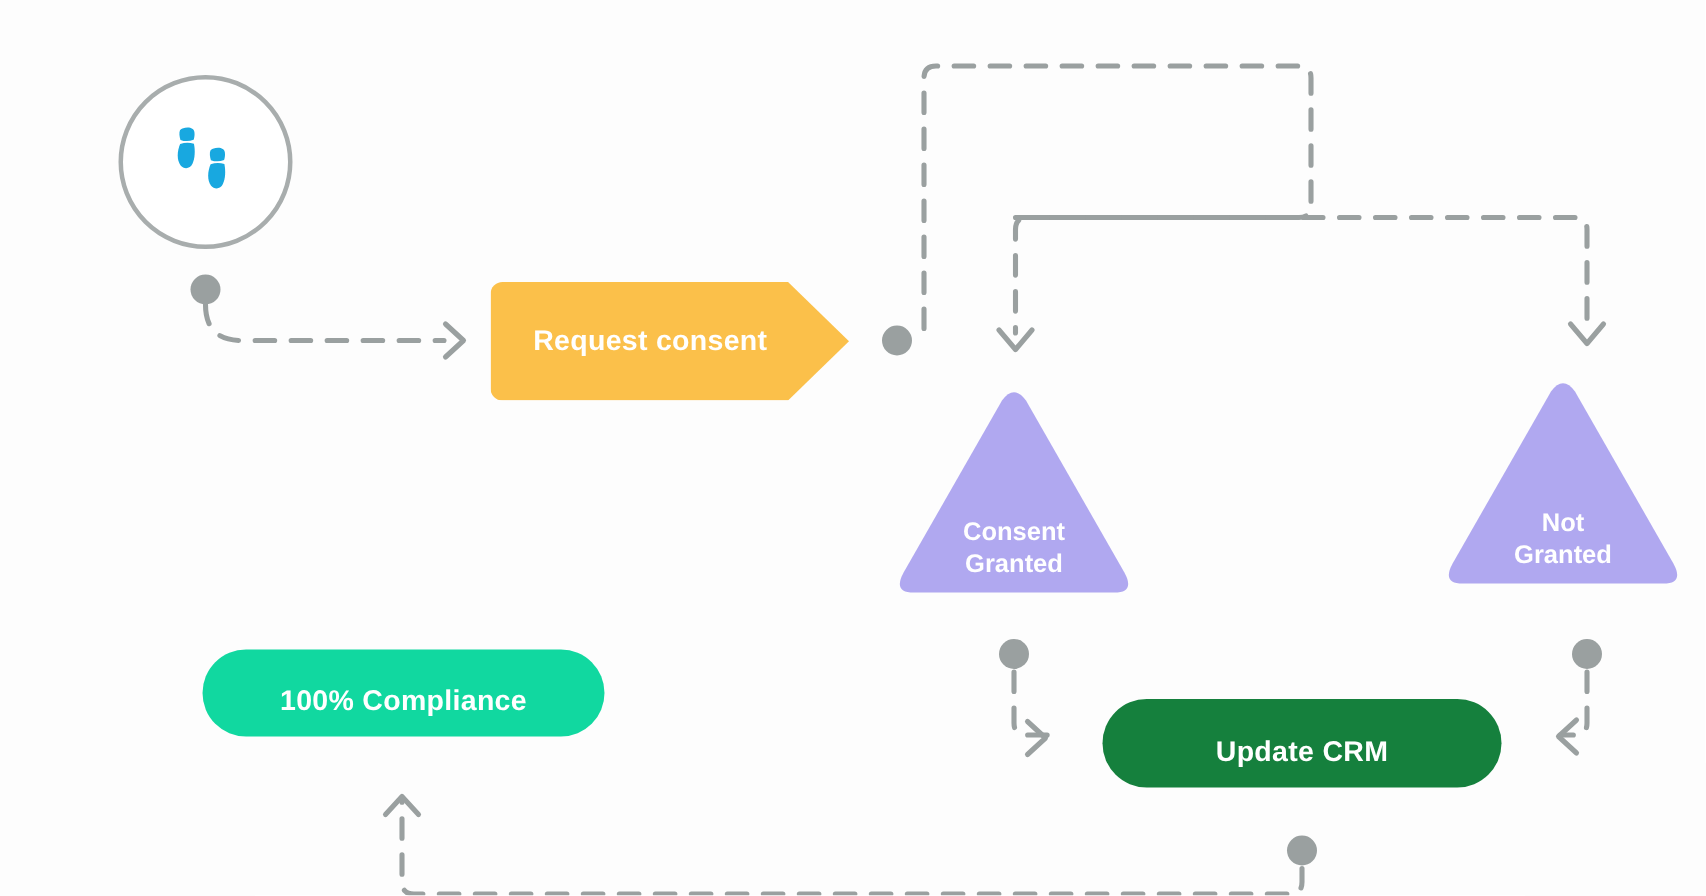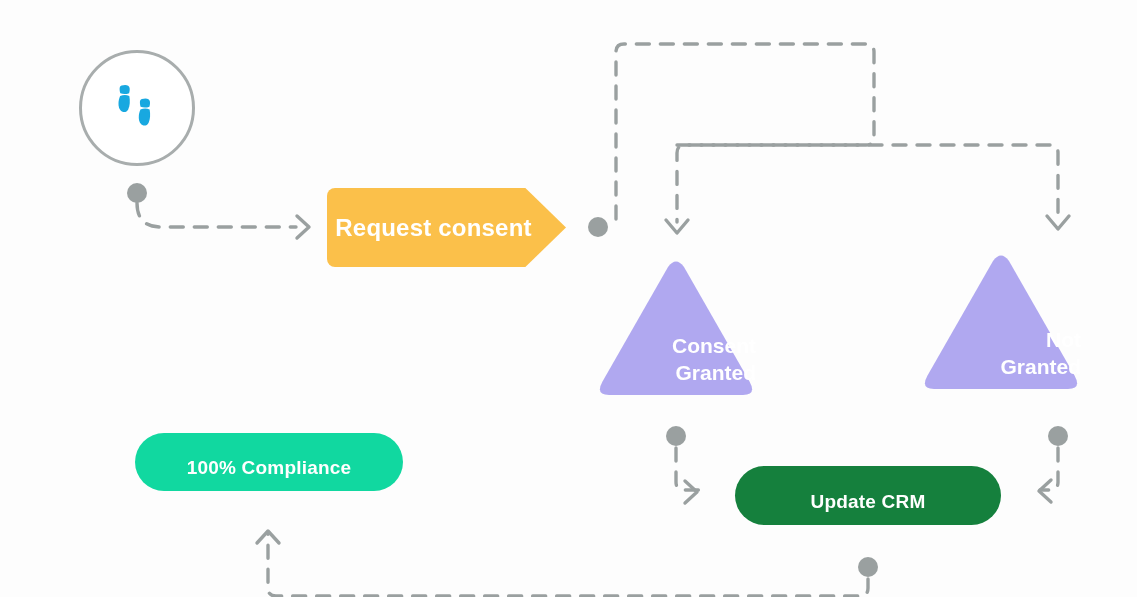--- a/index.html
+++ b/index.html
@@ -57,21 +57,21 @@
     background: #fbc04a;
     border-radius: 8px 0 0 8px;
     display: flex;
     align-items: center;
     justify-content: center;
     -webkit-clip-path: polygon(0 0, 83% 0, 100% 50%, 83% 100%, 0 100%);
     clip-path: polygon(0 0, 83% 0, 100% 50%, 83% 100%, 0 100%);
   }
   .chevron-node .label {
     color: #ffffff;
-    font-size: 24px;
+    font-size: 19px;
     font-weight: bold;
     letter-spacing: 0.2px;
     margin-right: 26px;
     white-space: nowrap;
   }
 
   
   .triangle-node {
     position: absolute;
     width: 160px;
@@ -82,29 +82,29 @@
     left: 0;
     top: 0;
     width: 160px;
     height: 143px;
   }
   .triangle-node .label {
     position: absolute;
     left: 0;
     bottom: 14px;
     width: 160px;
-    text-align: right;
+    text-align: center;
     color: #ffffff;
-    font-size: 21px;
+    font-size: 17px;
     font-weight: bold;
     line-height: 1.28;
     pointer-events: none;
   }
   #tri-consent { left: 596px; top: 258px; }
-  #tri-not     { left: 921px; top: 252px; text-decoration: underline; }
+  #tri-not     { left: 962px; top: 252px; text-decoration: underline; }
 
   
   .pill-node {
     position: absolute;
     display: flex;
     align-items: center;
     justify-content: center;
     border-radius: 999px;
   }
   .pill-node .label {

